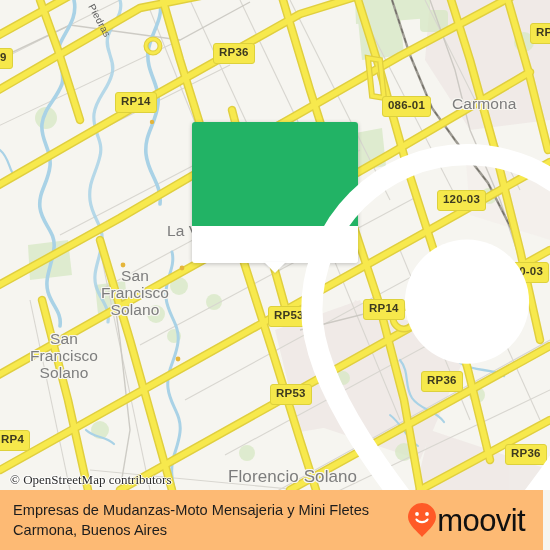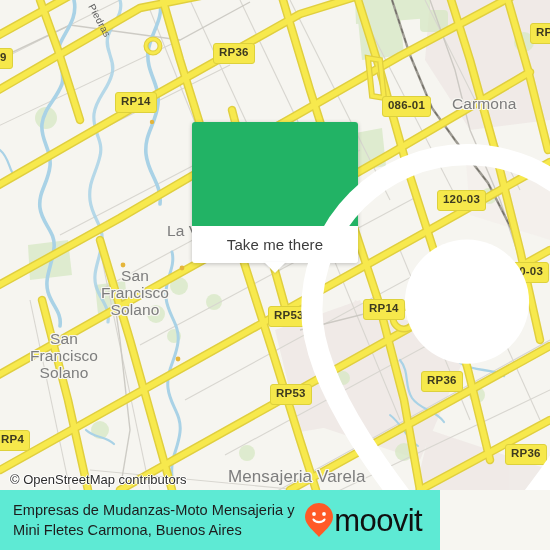--- a/index.html
+++ b/index.html
@@ -128,34 +128,34 @@
     filter: drop-shadow(0 1px 1px rgba(0,0,0,.14));
   }
 
   
   #attribution {
     position: absolute;
     left: 10px;
     top: 472px;
     color: #2d2d2d;
     font-size: 13px;
-    font-family: Liberation Sans, sans-serif;
+    font-family: Liberation Serif, serif;
     text-shadow:
        1.2px 0 rgba(255,255,255,.95), -1.2px 0 rgba(255,255,255,.95),
        0 1.2px rgba(255,255,255,.95), 0 -1.2px rgba(255,255,255,.95);
     white-space: nowrap;
   }
 
   
   #footer {
     position: absolute;
     left: 0; top: 490px;
-    width: 440px;
+    width: 543px;
     height: 60px;
-    background: #5eead4;
+    background: #fdba74;
     display: flex;
     align-items: center;
     justify-content: space-between;
     box-sizing: border-box;
     padding: 0 12px 0 13px;
   }
   #footer-title {
     color: #1d1d1d;
     font-size: 14.6px;
     line-height: 20px;
@@ -366,21 +366,21 @@
 
     <div id="map-labels">
         <div class="place-label" style="left: 452px; top: 95px; font-size: 15.5px;">Carmona</div>
         <div class="place-label" style="left: 167px; top: 222px; font-size: 15.5px;">La V</div>
         <div class="place-label" style="left: 101px; top: 267px; font-size: 15.5px;">San
 Francisco
 Solano</div>
         <div class="place-label" style="left: 30px; top: 330px; font-size: 15.5px;">San
 Francisco
 Solano</div>
-        <div class="place-label" style="left: 228px; top: 468px; font-size: 17px;">Mensajeria Varela</div>
+        <div class="place-label" style="left: 228px; top: 468px; font-size: 17px;">Florencio Solano</div>
       </div>
     <div id="map-shields">
         <div class="shield" style="left: -6px; top: 48px;">9</div>
         <div class="shield" style="left: 213px; top: 43px;">RP36</div>
         <div class="shield" style="left: 115px; top: 92px;">RP14</div>
         <div class="shield" style="left: 348px; top: 96px; margin-left: 34px;">086-01</div>
         <div class="shield" style="left: 530px; top: 23px;">RP</div>
         <div class="shield" style="left: 437px; top: 190px;">120-03</div>
         <div class="shield" style="left: 500px; top: 262px;">120-03</div>
         <div class="shield" style="left: 268px; top: 306px;">RP53</div>
@@ -394,21 +394,20 @@
     <div class="river-label" id="river-label" style="left: 96px; top: 2px;">Piedras</div>
 
     <div id="popup">
       <div id="popup-image">
         <svg width="46" height="60" viewBox="0 0 46 60">
           <path d="M23 4 C12.5 4 4 12.5 4 23 C4 34 17 48.5 23 56 C29 48.5 42 34 42 23 C42 12.5 33.5 4 23 4 Z" fill="none" stroke="#ffffff" stroke-width="2.6" stroke-linejoin="round"></path>
           <circle cx="23" cy="22" r="7.6" fill="#ffffff"></circle>
         </svg>
       </div>
       <div id="popup-cta">
-        <span>Take me there</span>
         <div id="popup-tail"></div>
       </div>
     </div>
 
     <div id="attribution">© OpenStreetMap contributors</div>
   </div>
 
   <div id="footer">
     <div id="footer-title">Empresas de Mudanzas-Moto Mensajeria y Mini Fletes Carmona, Buenos Aires</div>
     <div id="brand">

